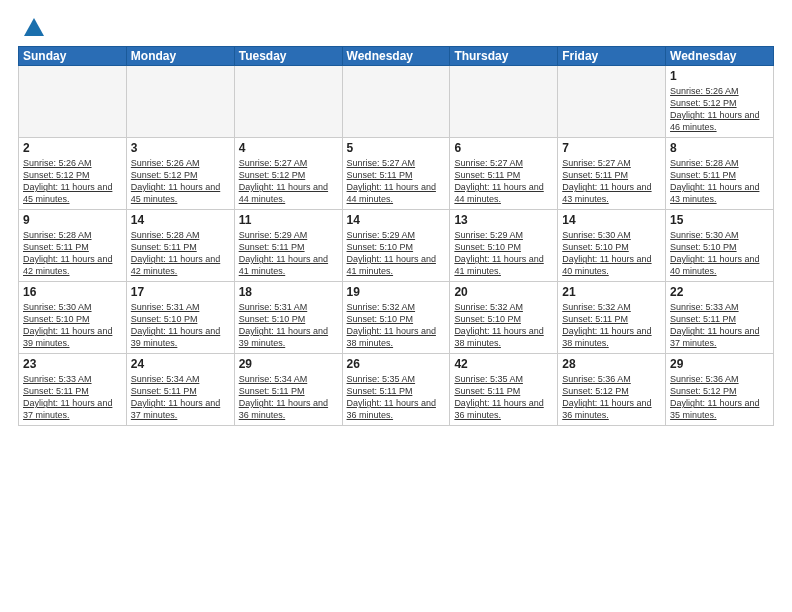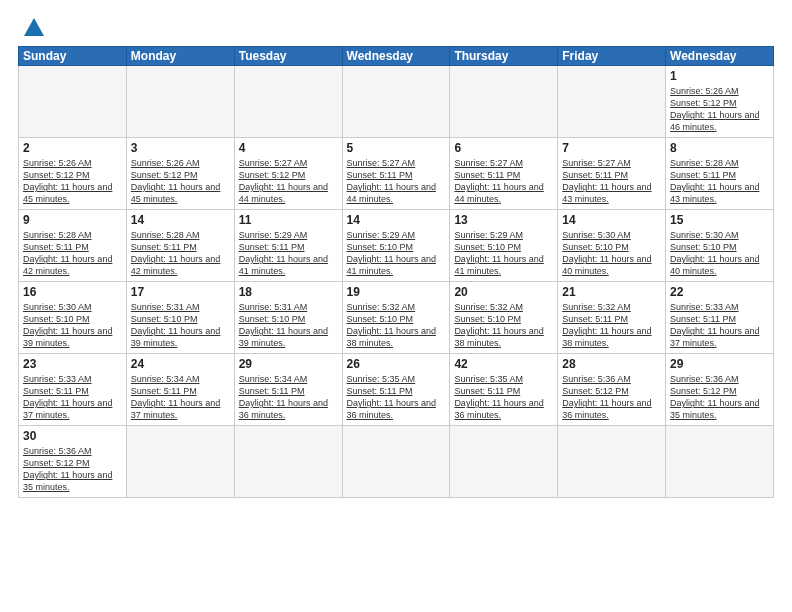--- a/index.html
+++ b/index.html
@@ -263,27 +263,15 @@
           </td>
           <td>
             <span class="day-number">28</span>
             <div class="cell-content">Sunrise: 5:36 AM<br>Sunset: 5:12 PM<br>Daylight: 11 hours and 36 minutes.</div>
           </td>
           <td>
             <span class="day-number">29</span>
             <div class="cell-content">Sunrise: 5:36 AM<br>Sunset: 5:12 PM<br>Daylight: 11 hours and 35 minutes.</div>
           </td>
         </tr>
-        <tr>
-          <td>
-            <span class="day-number">30</span>
-            <div class="cell-content">Sunrise: 5:36 AM<br>Sunset: 5:12 PM<br>Daylight: 11 hours and 35 minutes.</div>
-          </td>
-          <td class="empty"></td>
-          <td class="empty"></td>
-          <td class="empty"></td>
-          <td class="empty"></td>
-          <td class="empty"></td>
-          <td class="empty"></td>
-        </tr>
       </tbody>
   </table>
 </div>
 
 </body></html>

